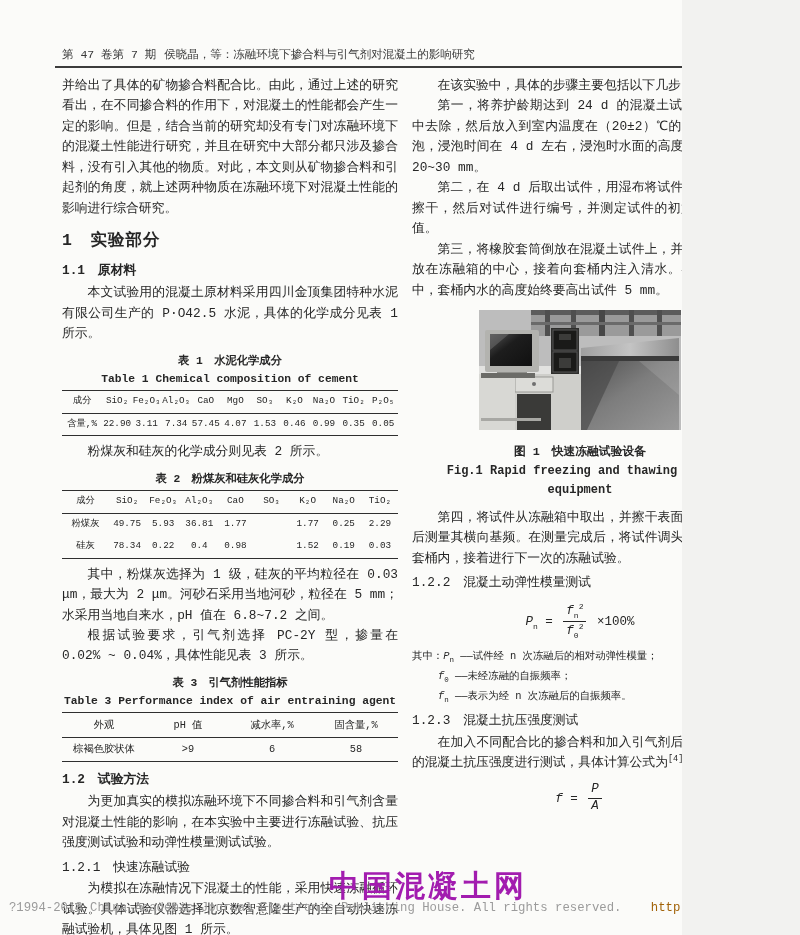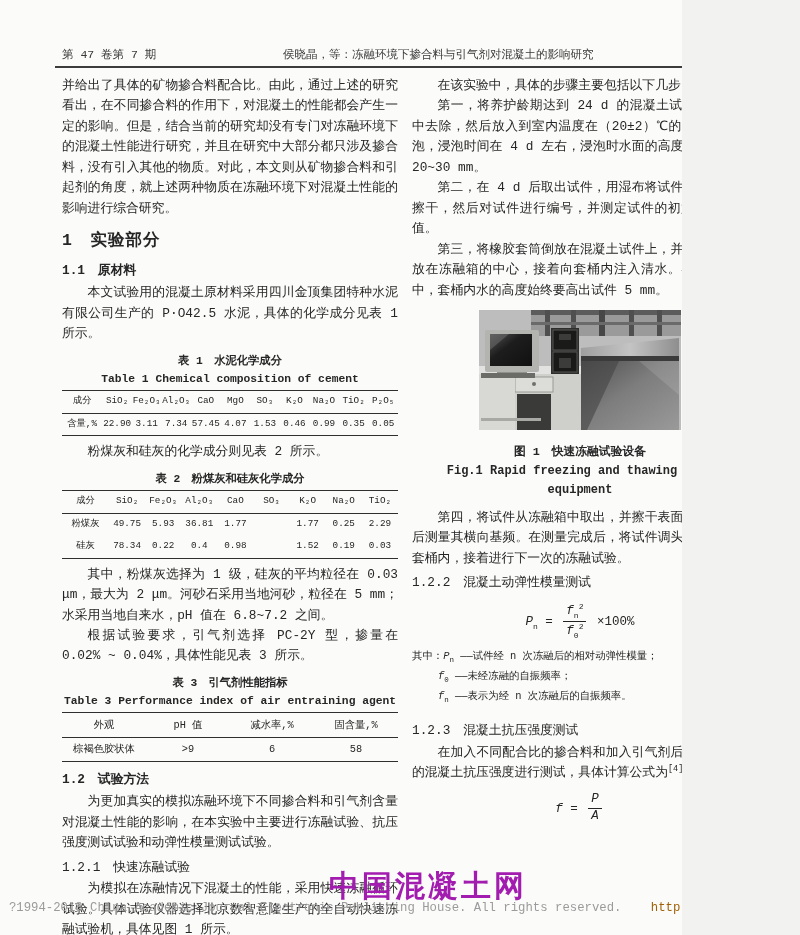--- a/index.html
+++ b/index.html
@@ -6,21 +6,21 @@
   body{
     width:800px;height:935px;
     background:#f2f2f0;
     font-family:"Liberation Serif","DejaVu Serif",serif;
     color:#242424;
   }
   .page{position:relative;width:682px;height:935px;background:#fbfbf9;overflow:hidden;font-family:Liberation Mono, monospace;}
 
   
   .hdr{position:absolute;top:47px;left:62px;width:686px;display:flex;justify-content:space-between;align-items:baseline;font-size:11.5px;color:#3a3a3a;}
-  .hdr .mid{flex:1;text-align:center;}
+  .hdr .mid{flex:1;text-align:left;padding-left:8px;}
   .hdr-rule{position:absolute;top:66px;left:55px;width:692px;height:2px;background:#3c3c3c;}
 
   
   .cols{position:absolute;top:76px;left:62px;width:686px;display:flex;gap:14px;}
   .col{width:336px;font-size:12.8px;line-height:1.6;text-align:justify;color:#262626;}
   .col p{margin:0;text-indent:2em;}
   .col p.noindent{text-indent:0;}
   sup.ref{font-size:8.5px;}
 
   .sec1{margin:9px 0 6px;font-size:16.5px;font-weight:600;letter-spacing:1px;text-indent:0;}
@@ -295,21 +295,21 @@
         <span>×100%</span>
         <span class="eq-number">（ 1 ）</span>
       </div>
 
       <div class="where">
         <span class="wline"><span>其中：</span><i>P</i><sub>n</sub><span> ——试件经 n 次冻融后的相对动弹性模量；</span></span>
         <span class="wline ind"><i>f</i><sub>0</sub><span> ——未经冻融的自振频率；</span></span>
         <span class="wline ind"><i>f</i><sub>n</sub><span> ——表示为经 n 次冻融后的自振频率。</span></span>
       </div>
 
-      <div class="sec3" style="margin-top:14px;">1.2.3　混凝土抗压强度测试</div>
+      <div class="sec3" style="margin-top:4px;">1.2.3　混凝土抗压强度测试</div>
       <p><span>在加入不同配合比的掺合料和加入引气剂后，对冻融后的混凝土抗压强度进行测试，具体计算公式为</span><sup class="ref">[4]</sup><span>：</span></p>
 
       <div class="equation">
         <i>f</i>
         <span>=</span>
         <span class="frac">
           <span class="fnum"><i>P</i></span>
           <span class="fden"><i>A</i></span>
         </span>
         <span class="eq-number">（ 2 ）</span>

